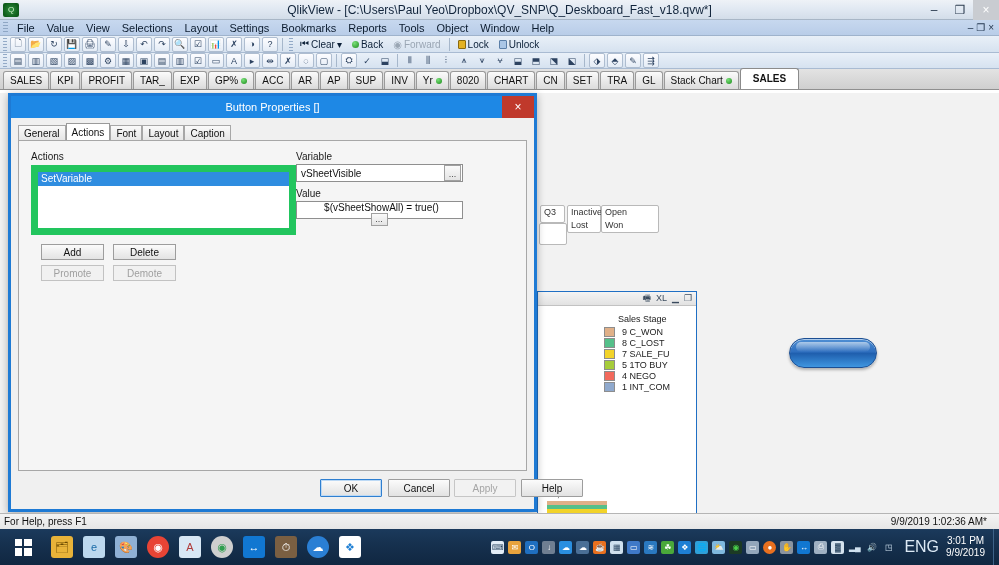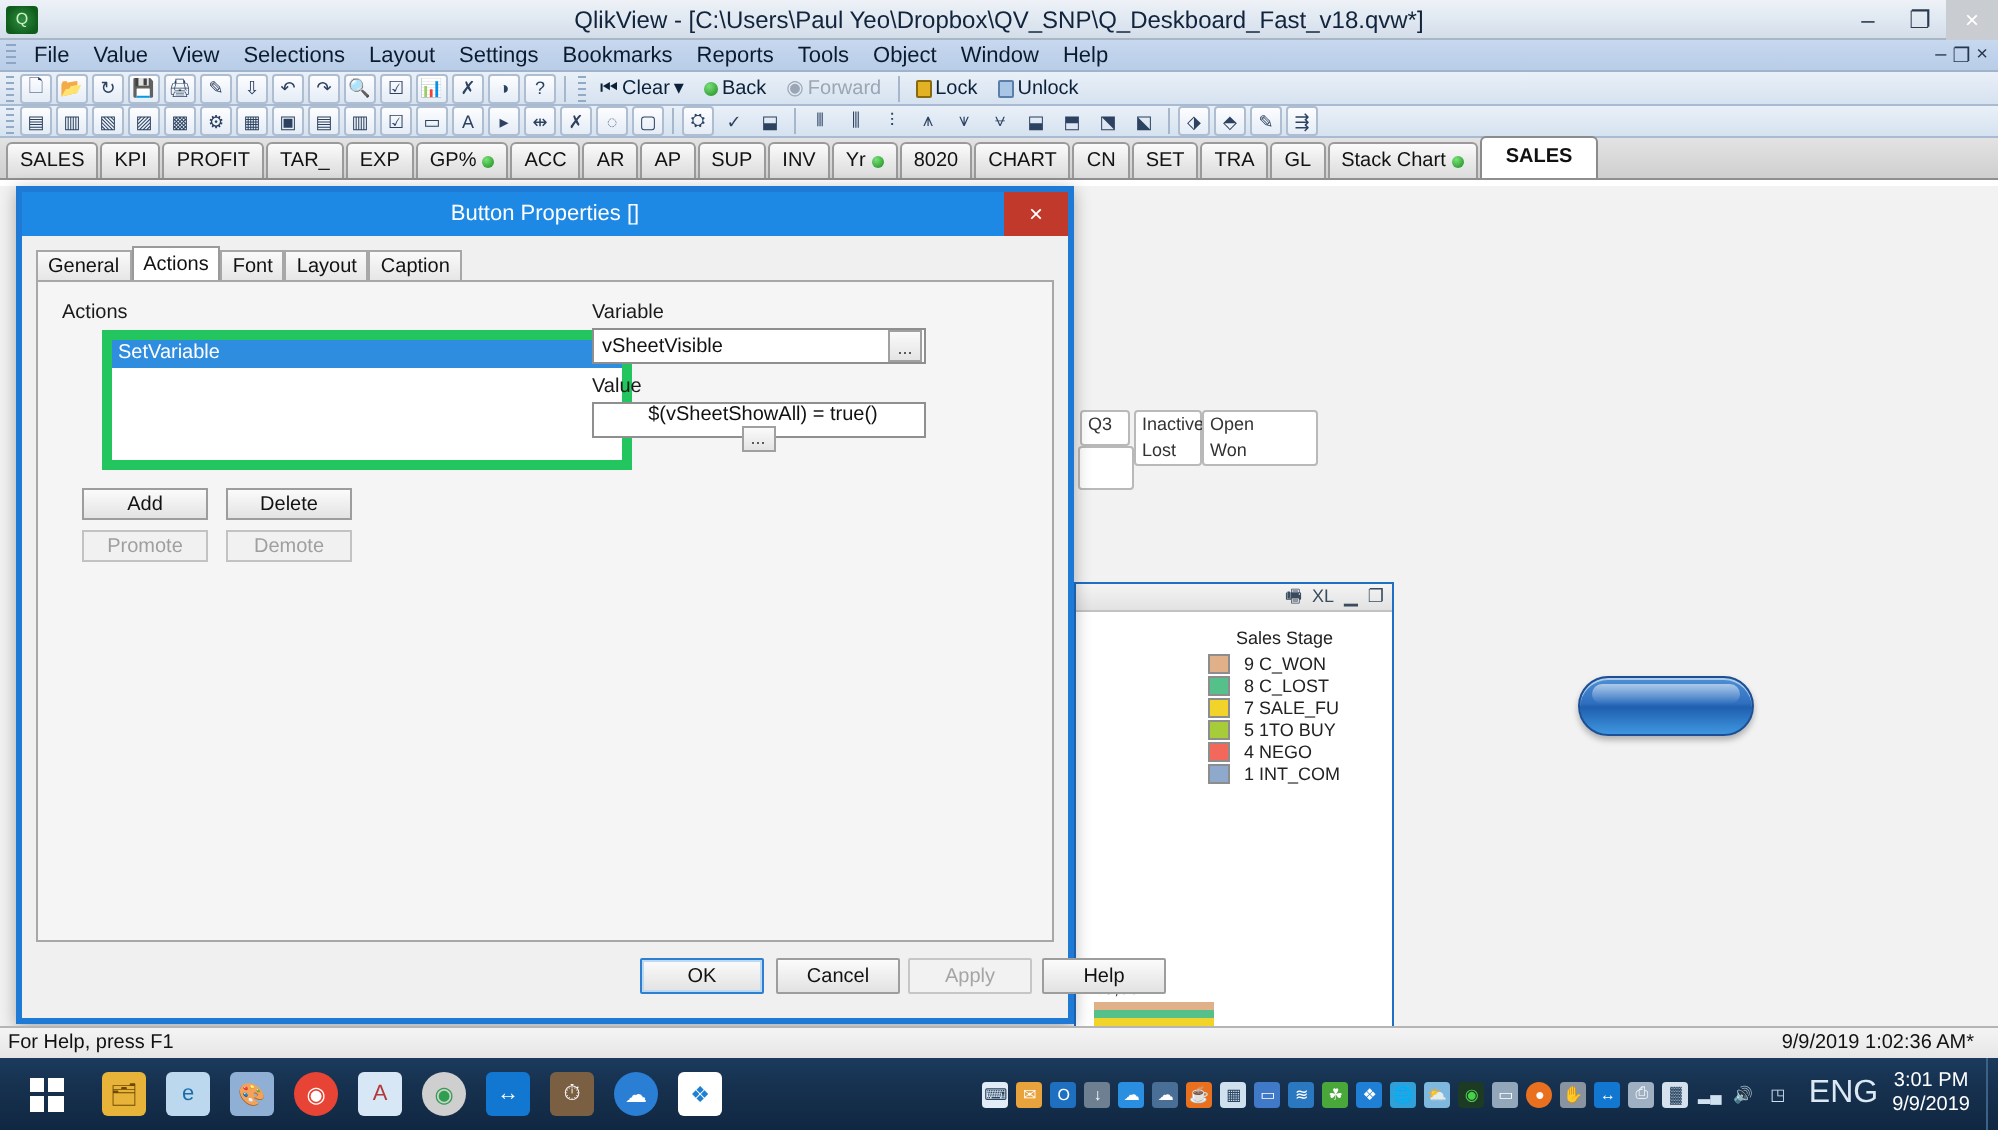--- a/index.html
+++ b/index.html
@@ -190,21 +190,21 @@
 
   #dlg-page {
     position:absolute; left:7px; right:7px; top:22px; bottom:38px;
     background:#f5f5f5; border:1px solid #a7a7a7;
   }
 
   .fl { position:absolute; font-size:10px; color:#1a1a1a; }
   #lbl-actions { left:12px; top:10px; }
   #actions-list {
     position:absolute; left:12px; top:24px; width:265px; height:70px;
-    background:#ffffff; border:5px solid #22c55e;margin-left:20px;
+    background:#ffffff; border:7px solid #22c55e;
   }
   #actions-list .item {
     background:#2f8de0; color:#ffffff; font-size:10px;
     padding:1px 3px; line-height:12px;
   }
 
   #lbl-variable { left:277px; top:10px; }
   #lbl-value    { left:277px; top:47px; }
   .ifield {
     position:absolute; left:277px; width:167px; height:18px;

